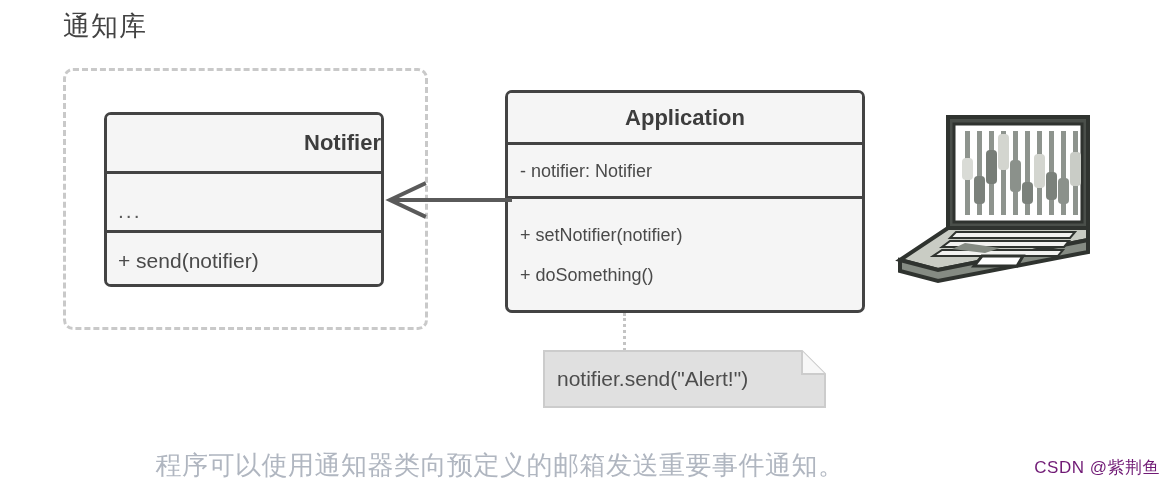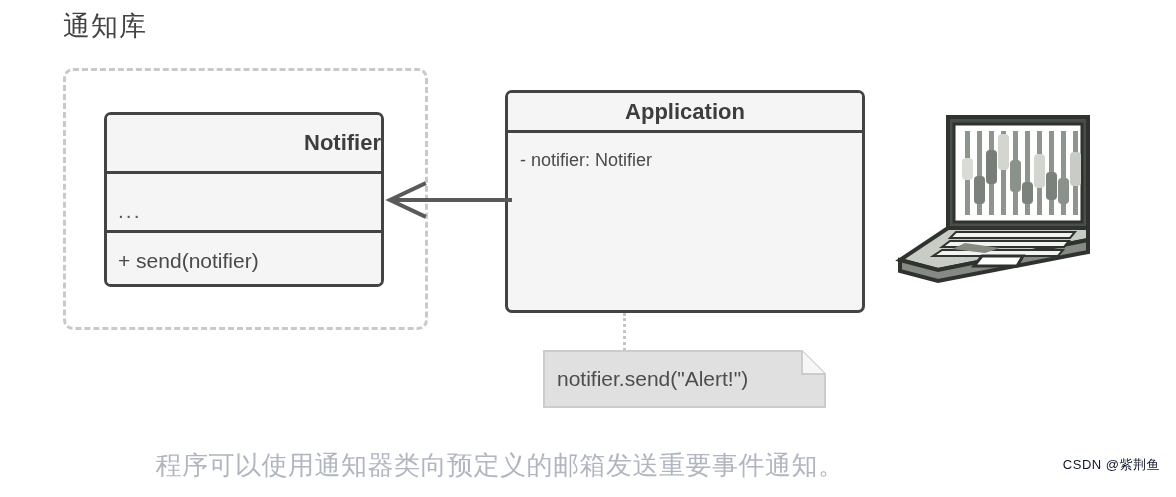--- a/index.html
+++ b/index.html
@@ -93,21 +93,21 @@
   #notifier-class .c-ops   { height: 55px; }
   #notifier-class .c-attrs .member { padding-top: 16px; }
 
   
   #application-class {
     left: 505px;
     top: 90px;
     width: 360px;
     height: 223px;
   }
-  #application-class .c-head  { height: 40px; }
+  #application-class .c-head  { height: 52px; }
   #application-class .c-attrs { height: 54px; }
   #application-class .c-ops   { height: 108px; padding-top: 4px; }
   #application-class .member { font-size: 18px; padding-left: 12px; line-height: 40px; }
 
   
   .assoc-arrow {
     position: absolute;
     left: 380px;
     top: 175px;
     width: 135px;
@@ -159,22 +159,22 @@
     text-align: center;
     font-size: 26px;
     color: #b0b6c0;
     letter-spacing: 0.5px;
     line-height: 38px;
   }
   .watermark {
     position: absolute;
     right: 16px;
     top: 456px;
-    font-size: 13px;
-    color: #0f172a;
+    font-size: 17px;
+    color: #701a75;
     letter-spacing: 0.5px;
   }
 </style>
 </head>
 <body>
 
 <div class="pkg-title">通知库</div>
 
 <div class="pkg-box"></div>
 
@@ -189,20 +189,24 @@
     <div class="member">+ send(notifier)</div>
   </div>
 </div>
 
 <div class="uml-class" id="application-class">
   <div class="compartment c-head">
     <div class="cls-name">Application</div>
   </div>
   <div class="compartment c-attrs">
     <div class="member">- notifier: Notifier</div>
+  </div>
+  <div class="compartment c-ops">
+    <div class="member">+ setNotifier(notifier)</div>
+    <div class="member">+ doSomething()</div>
   </div>
 </div>
 
 <svg class="assoc-arrow" viewBox="0 0 135 50">
   <line x1="132" y1="25" x2="14" y2="25" stroke="#5a5a5a" stroke-width="4"></line>
   <polyline points="44,9 10,25 44,41" fill="none" stroke="#5a5a5a" stroke-width="4" stroke-linecap="square" stroke-linejoin="miter"></polyline>
 </svg>
 
 <div class="note-link"></div>
 

